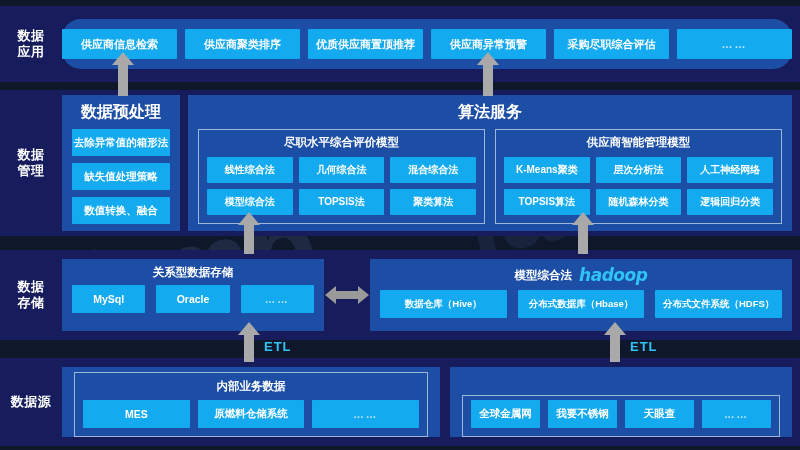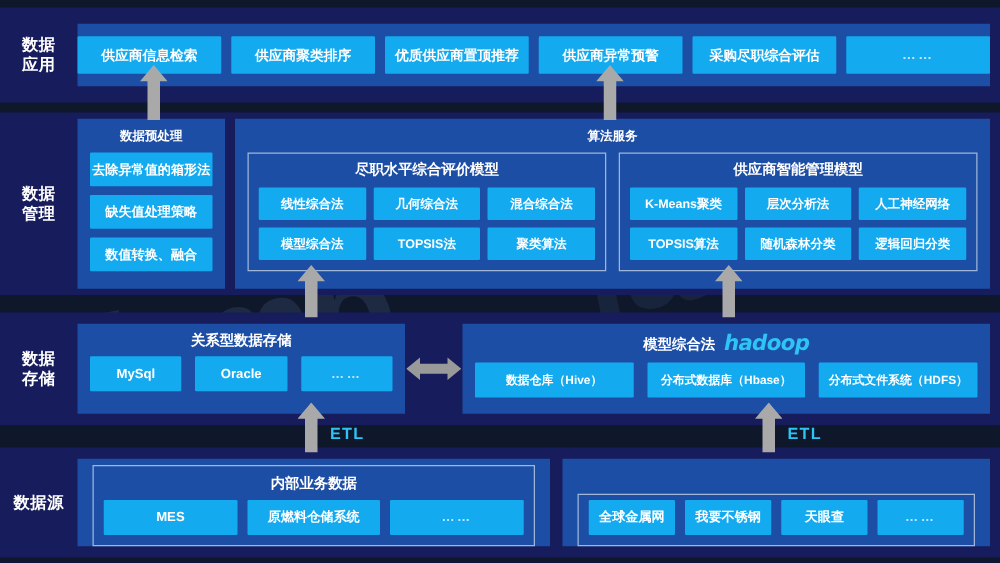--- a/index.html
+++ b/index.html
@@ -19,32 +19,32 @@
   .band{position:absolute;left:0;right:0;background:#161c5c;display:flex;
         align-items:center;}
   .band-label{width:62px;flex:0 0 62px;text-align:center;color:#ffffff;
       font-weight:700;font-size:13px;line-height:1.25;letter-spacing:.5px;
       white-space:pre-line;}
   .panel{background:#1f4fa8;position:relative;}
 
   
   #row-app{top:6px;height:76px;}
   #row-app .panel{flex:1;margin-right:8px;height:50px;display:flex;
-      align-items:center;gap:8px;padding:0 0;background:#1d4ea6;}
+      align-items:center;gap:8px;padding:0 0;background:#1d4ea6;border-radius:19px;}
   .chip{background:#13aaf0;color:#fff;font-size:11px;font-weight:700;
       display:flex;align-items:center;justify-content:center;
       height:30px;border-radius:1px;white-space:nowrap;}
   #row-app .chip{flex:1;}
   .chip.dots{color:#bfe6fb;font-weight:700;letter-spacing:2px;}
 
   
   #row-mgmt{top:90px;height:146px;}
   #row-mgmt .inner{flex:1;margin-right:8px;height:136px;display:flex;gap:8px;}
   .sub{background:#1d4ea6;position:relative;}
-  .sub-title{color:#fff;font-size:10px;font-weight:700;text-align:center;
+  .sub-title{color:#fff;font-size:16px;font-weight:700;text-align:center;
       padding:7px 12px 6px;}
   #pre-proc{width:118px;display:flex;flex-direction:column;}
   #pre-proc .col{display:flex;flex-direction:column;gap:7px;padding:0 10px 10px;}
   #pre-proc .chip{height:27px;font-size:10.5px;}
   #algo{flex:1;display:flex;flex-direction:column;}
   #algo .algo-body{display:flex;gap:10px;padding:0 10px 16px;flex:1;}
   .model-box{flex:1;border:1px solid #9fb6d8;padding:5px 8px 8px;
       display:flex;flex-direction:column;}
   .model-title{color:#fff;font-size:11.5px;font-weight:700;text-align:center;
       margin-bottom:7px;}

